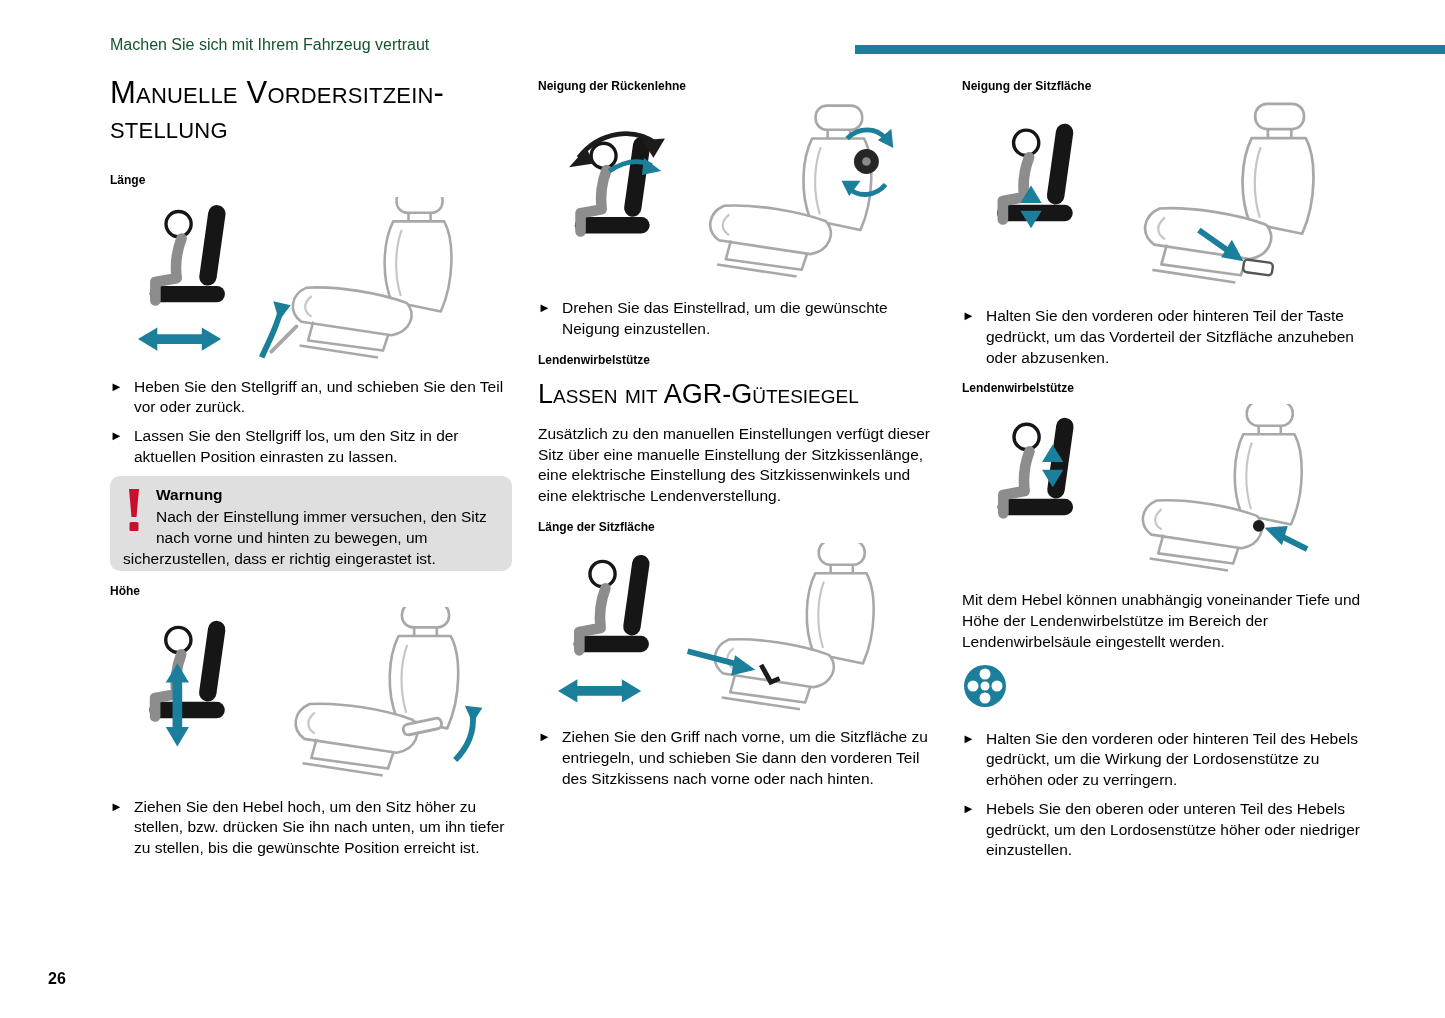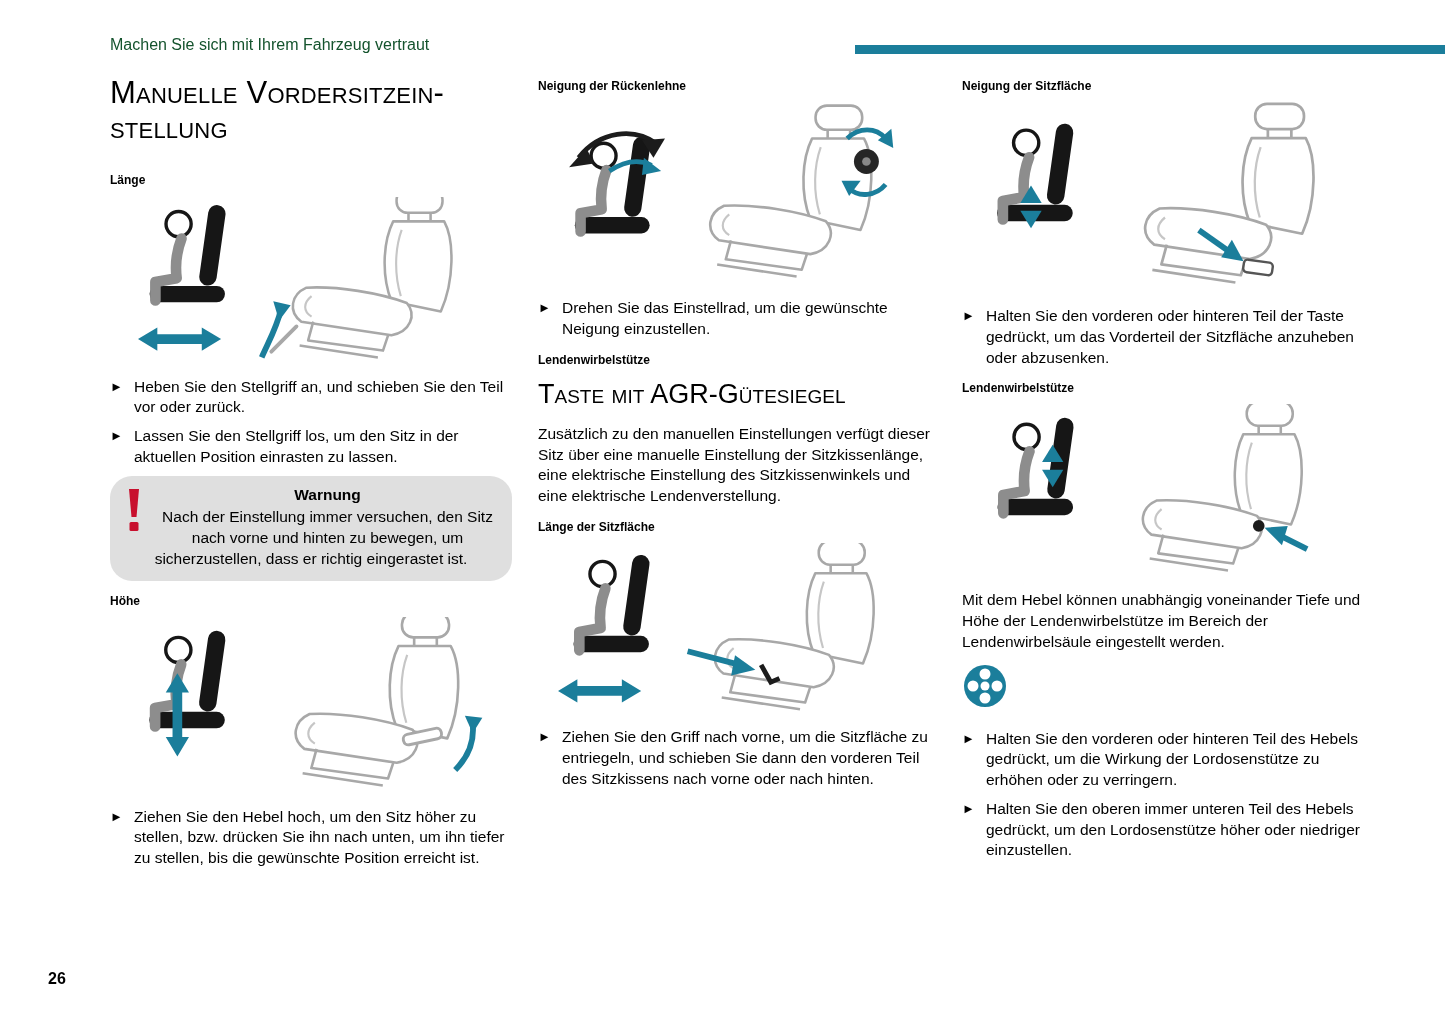--- a/index.html
+++ b/index.html
@@ -31,21 +31,21 @@
   .agr-title{font-variant:small-caps;font-weight:500;font-size:27px;margin:4px 0 12px;}
   .sub{font-size:12px;font-weight:700;margin:12px 0 8px;}
   .col > .sub:first-child{margin-top:2px;}
 
   .illo{display:block;margin:2px 0 8px;}
 
   .bullets{list-style:none;margin:0 0 2px;padding:0;}
   .bullets li{display:flex;gap:9px;margin:0 0 8px;}
   .bullet-icon{flex:0 0 15px;font-size:13px;line-height:1.55;color:#000;}
 
-  .warning-box{background:var(--warn-bg);border-radius:22px;padding:9px 13px 11px;margin:8px 0 4px;overflow:hidden;text-align:center;}
+  .warning-box{background:var(--warn-bg);border-radius:10px;padding:9px 13px 1px;margin:8px 0 4px;overflow:hidden;}
   .warn-icon{float:left;margin:2px 11px 2px 0;}
   .warn-title{font-weight:700;margin:0 0 2px;}
 
   .para{margin:0 0 10px;}
   .lumbar-icon-wrap{margin:4px 0 14px;}
 </style>
 </head>
 <body>
 
 <svg style="position:absolute;width:0;height:0" aria-hidden="true">
@@ -152,21 +152,21 @@
 
   <ul class="bullets">
     <li>
       <span class="bullet-icon">►</span>
       <span>Drehen Sie das Einstellrad, um die gewünschte Neigung einzustellen.</span>
     </li>
   </ul>
 
   <h3 class="sub">Lendenwirbelstütze</h3>
 
-  <h2 class="agr-title">Taste mit AGR-Gütesiegel</h2>
+  <h2 class="agr-title">Lassen mit AGR-Gütesiegel</h2>
 
   <p class="para">Zusätzlich zu den manuellen Einstellungen verfügt dieser Sitz über eine manuelle Einstellung der Sitzkissenlänge, eine elektrische Einstellung des Sitzkissenwinkels und eine elektrische Lendenverstellung.</p>
 
   <h3 class="sub">Länge der Sitzfläche</h3>
 
   <svg class="illo" width="394" height="176" viewBox="0 0 394 182">
     <use href="#sym-person" transform="translate(16,10)"></use>
     <use href="#sym-harrow" transform="translate(14,140)"></use>
     <use href="#sym-seat" transform="translate(134,-4) scale(0.88)"></use>
     <path d="M224 126 l10 18 l9 -4" stroke="#1c1c1c" stroke-width="5" fill="none"></path>
@@ -227,18 +227,18 @@
     </svg>
   </div>
 
   <ul class="bullets">
     <li>
       <span class="bullet-icon">►</span>
       <span>Halten Sie den vorderen oder hinteren Teil des Hebels gedrückt, um die Wirkung der Lordosenstütze zu erhöhen oder zu verringern.</span>
     </li>
     <li>
       <span class="bullet-icon">►</span>
-      <span>Halten Sie den oberen immer unteren Teil des Hebels gedrückt, um den Lordosenstütze höher oder niedriger einzustellen.</span>
+      <span>Hebels Sie den oberen oder unteren Teil des Hebels gedrückt, um den Lordosenstütze höher oder niedriger einzustellen.</span>
     </li>
   </ul>
 </div>
 
 <div class="page-number">26</div>
 
 </body></html>

